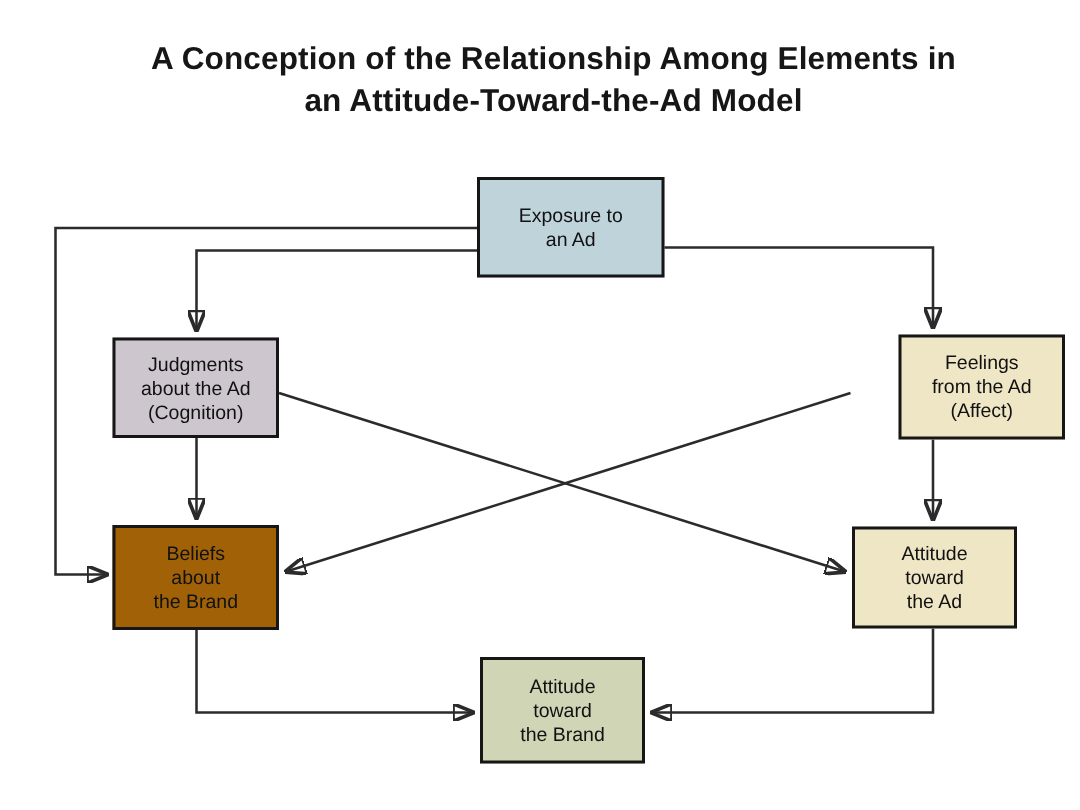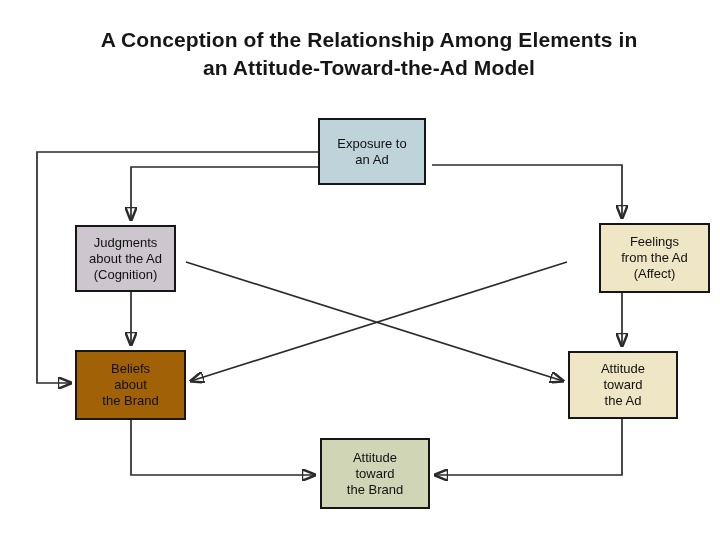--- a/index.html
+++ b/index.html
@@ -25,22 +25,22 @@
     position:absolute;
     box-sizing:border-box;
     border:2px solid #161616;
     display:flex;align-items:center;justify-content:center;
     text-align:center;
     font-size:13px;
     line-height:16px;
     color:#111111;
     white-space:pre-line;
   }
-  #node-exposure      {left:318px;top:118px;width:108px;height:67px;}
-  #node-judgments     {left:75px; top:225px;width:101px;height:67px;}
+  #node-exposure      {left:318px;top:118px;width:125px;height:67px;}
+  #node-judgments     {left:75px; top:225px;width:111px;height:67px;}
   #node-feelings      {left:567px;top:223px;width:111px;height:70px;}
   #node-beliefs       {left:75px; top:350px;width:111px;height:70px;}
   #node-attitude-ad   {left:568px;top:351px;width:110px;height:68px;}
   #node-attitude-brand{left:320px;top:438px;width:110px;height:71px;}
   #edge-layer{
     position:absolute;left:0;top:0;width:720px;height:540px;
     pointer-events:none;
   }
   #edge-layer path{
     fill:none;

